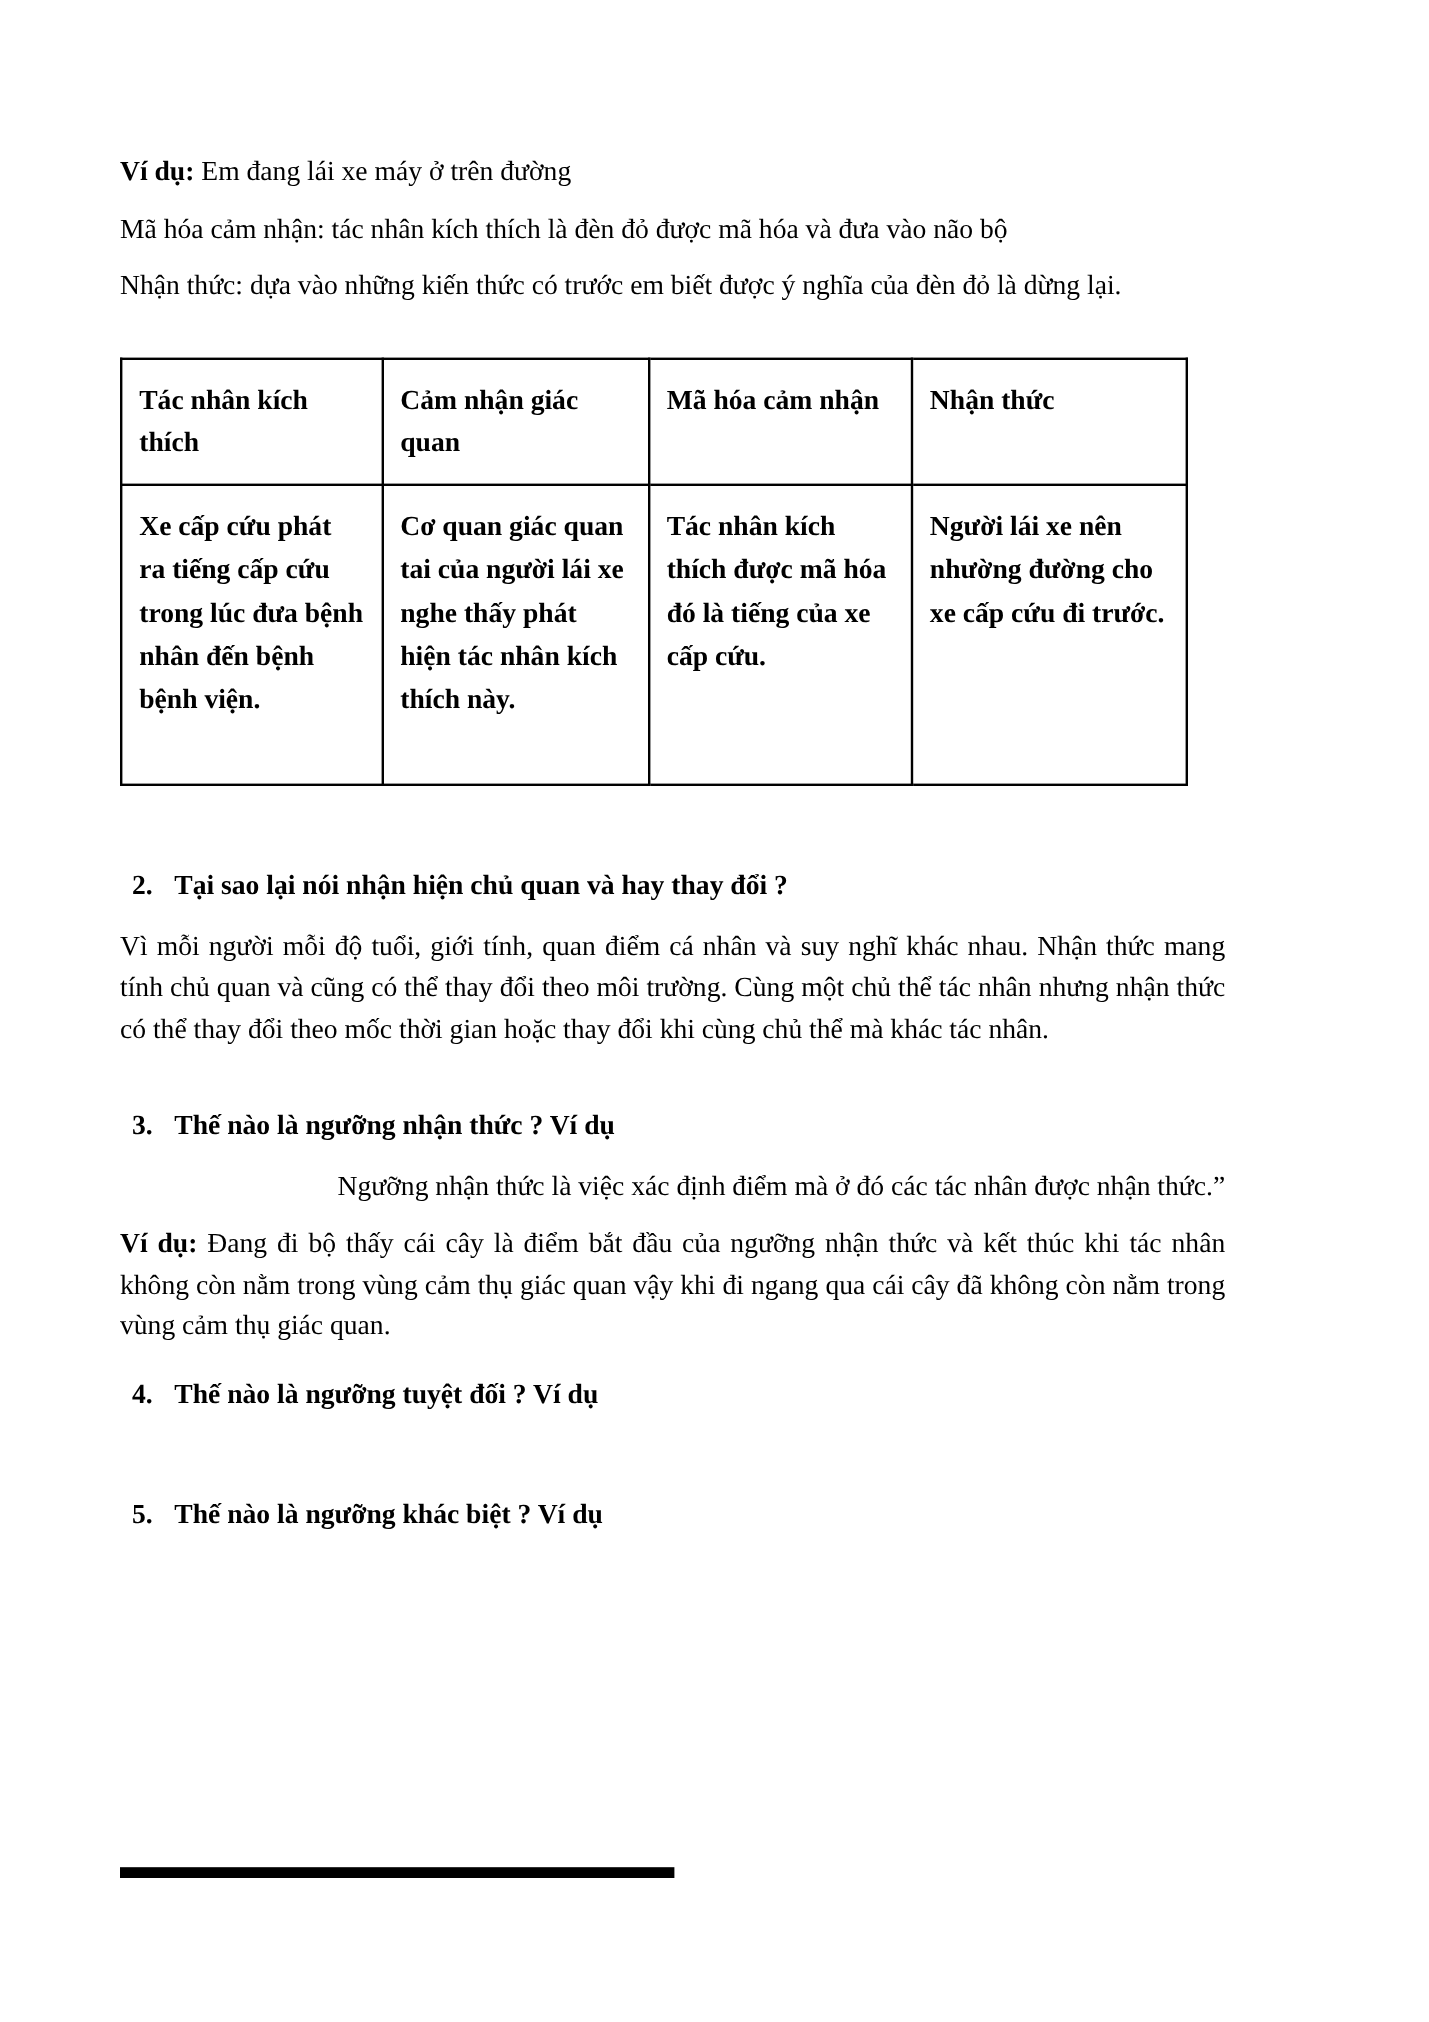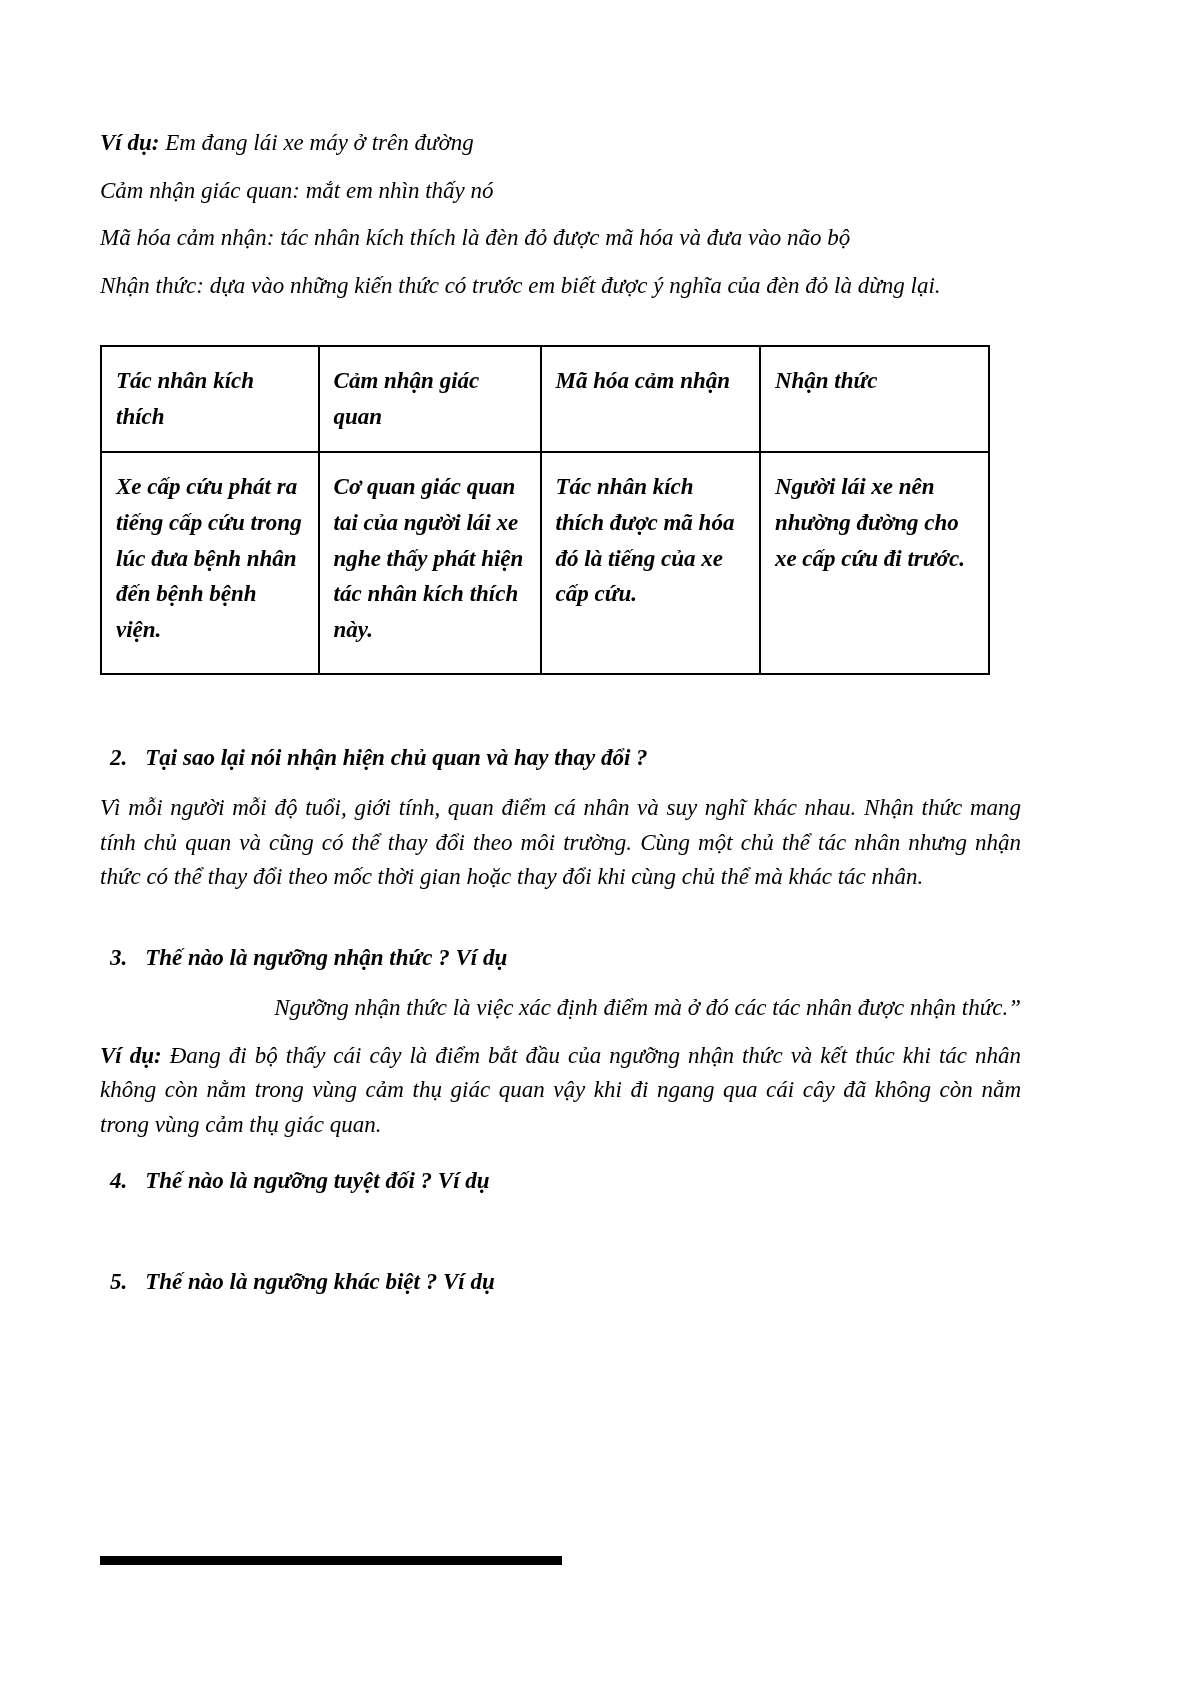--- a/index.html
+++ b/index.html
@@ -12,21 +12,20 @@
     width: 1191px;
     height: 1685px;
     box-sizing: border-box;
     background: #ffffff;
     color: #000000;
     font-family: "Liberation Serif", "DejaVu Serif", serif;
     font-size: 23px;
     line-height: 1.5;
     padding: 126px 170px 0 100px;
     overflow: hidden;
-    font-style: italic;
   }
   p { margin: 0 0 13px 0; }
   .intro-line { margin-bottom: 13px; }
   b, .bold { font-weight: bold; }
 
   table.perception {
     border-collapse: collapse;
     width: 890px;
     margin-top: 42px;
     margin-bottom: 0;
@@ -40,21 +39,21 @@
     font-weight: bold;
     padding: 16px 14px;
     line-height: 1.56;
     font-size: 23px;
   }
   table.perception col.c1 { width: 24.5%; }
   table.perception col.c2 { width: 25.0%; }
   table.perception col.c3 { width: 24.7%; }
   table.perception col.c4 { width: 25.8%; }
   tr.head-row { height: 100px; border-radius: 15px; }
-  tr.body-row { height: 222px; }
+  tr.body-row { height: 250px; }
 
   .heading {
     font-weight: bold;
     display: flex;
     padding-left: 10px;
     margin-bottom: 16px;
   }
   .heading .num { margin-right: 18px; }
   .h-q2 { margin-top: 66px; }
   .h-q3 { margin-top: 46px; }
@@ -76,21 +75,20 @@
     background: #000000;
   }
 </style>
 </head>
 <body>
 
 <div class="page">
 
   <p class="intro-line"><b>Ví dụ:</b><span> Em đang lái xe máy ở trên đường</span></p>
 
-  <p class="intro-line">Cảm nhận giác quan: mắt em nhìn thấy nó</p>
   <p class="intro-line">Mã hóa cảm nhận: tác nhân kích thích là đèn đỏ được mã hóa và đưa vào não bộ</p>
   <p class="intro-line">Nhận thức: dựa vào những kiến thức có trước em biết được ý nghĩa của đèn đỏ là dừng lại.</p>
 
   <table class="perception">
     <colgroup>
       <col class="c1">
         <col class="c2">
         <col class="c3">
         <col class="c4">
     </colgroup>

